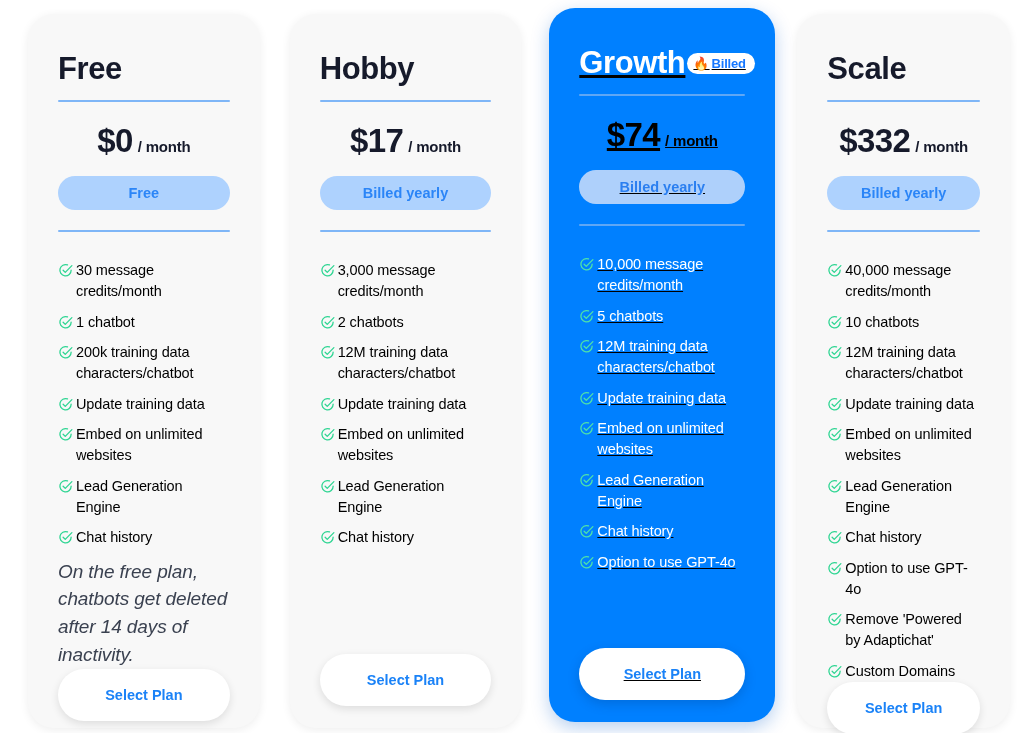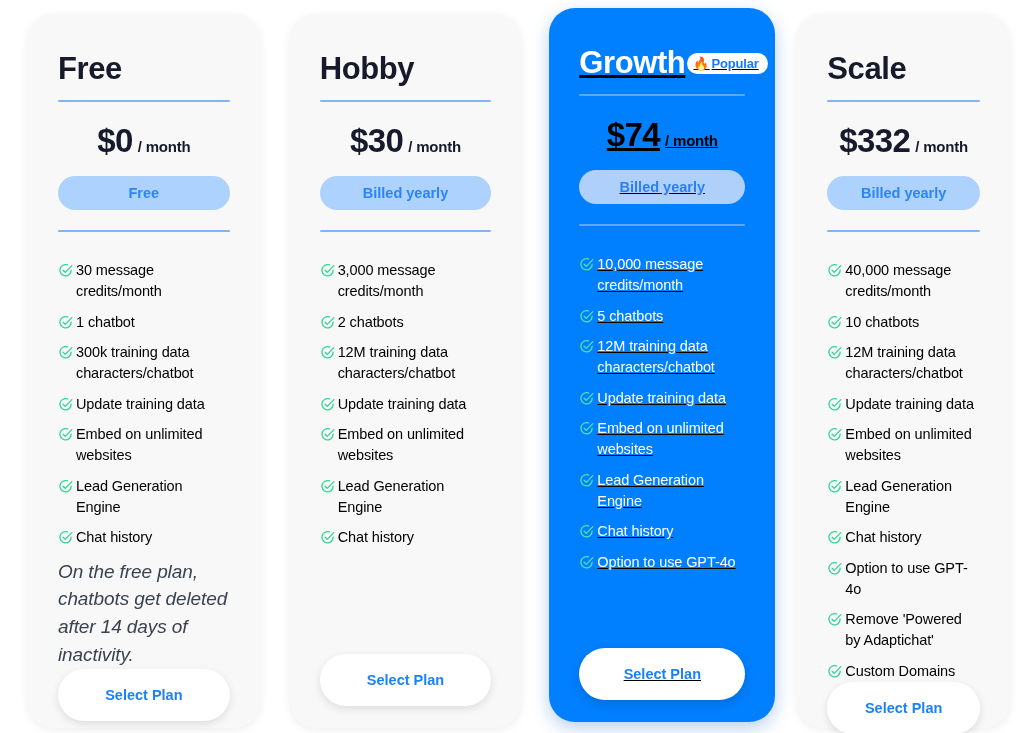--- a/index.html
+++ b/index.html
@@ -232,21 +232,21 @@
               <path d="M21 11.5A9 9 0 1 1 15.2 3.1"></path>
               <polyline points="8.2 11.6 11.6 15 22.2 4.2"></polyline>
             </svg>
           <span>1 chatbot</span>
         </li>
         <li class="feature-item">
           <svg class="check-icon" viewBox="0 0 24 24" fill="none" stroke="#2ed592" stroke-width="2.1" stroke-linecap="round" stroke-linejoin="round">
               <path d="M21 11.5A9 9 0 1 1 15.2 3.1"></path>
               <polyline points="8.2 11.6 11.6 15 22.2 4.2"></polyline>
             </svg>
-          <span>300k training data characters/chatbot</span>
+          <span>200k training data characters/chatbot</span>
         </li>
         <li class="feature-item">
           <svg class="check-icon" viewBox="0 0 24 24" fill="none" stroke="#2ed592" stroke-width="2.1" stroke-linecap="round" stroke-linejoin="round">
               <path d="M21 11.5A9 9 0 1 1 15.2 3.1"></path>
               <polyline points="8.2 11.6 11.6 15 22.2 4.2"></polyline>
             </svg>
           <span>Update training data</span>
         </li>
         <li class="feature-item">
           <svg class="check-icon" viewBox="0 0 24 24" fill="none" stroke="#2ed592" stroke-width="2.1" stroke-linecap="round" stroke-linejoin="round">
@@ -277,21 +277,21 @@
     </div>
   </section>
 
   <section class="plan-card plan-hobby">
     <div class="card-inner">
       <div class="plan-title-row">
         <span class="plan-title">Hobby</span>
       </div>
       <div class="divider"></div>
       <div class="price-row">
-        <span class="price-amount">$30</span>
+        <span class="price-amount">$17</span>
         <span class="price-period">/ month</span>
       </div>
       <div class="billing-pill">Billed yearly</div>
       <div class="divider" style="margin-top:20px;"></div>
       <ul class="features">
         <li class="feature-item">
           <svg class="check-icon" viewBox="0 0 24 24" fill="none" stroke="#2ed592" stroke-width="2.1" stroke-linecap="round" stroke-linejoin="round">
               <path d="M21 11.5A9 9 0 1 1 15.2 3.1"></path>
               <polyline points="8.2 11.6 11.6 15 22.2 4.2"></polyline>
             </svg>
@@ -345,21 +345,21 @@
       </div>
     </div>
   </section>
 
   <section class="plan-card plan-growth highlight">
     <div class="card-inner">
       <div class="plan-title-row">
         <span class="plan-title">Growth</span>
         <span class="popular-badge">
           <span class="fire-icon">🔥</span>
-          <span class="popular-label">Popular</span>
+          <span class="popular-label">Billed</span>
         </span>
       </div>
       <div class="divider"></div>
       <div class="price-row">
         <span class="price-amount">$74</span>
         <span class="price-period">/ month</span>
       </div>
       <div class="billing-pill">Billed yearly</div>
       <div class="divider" style="margin-top:20px;"></div>
       <ul class="features">

